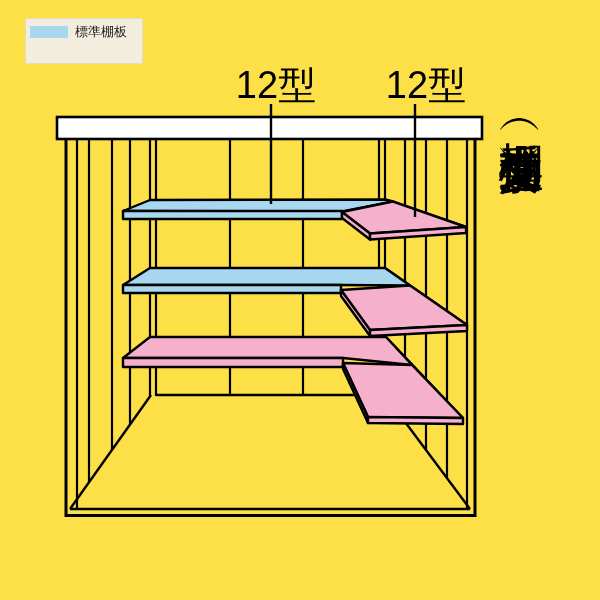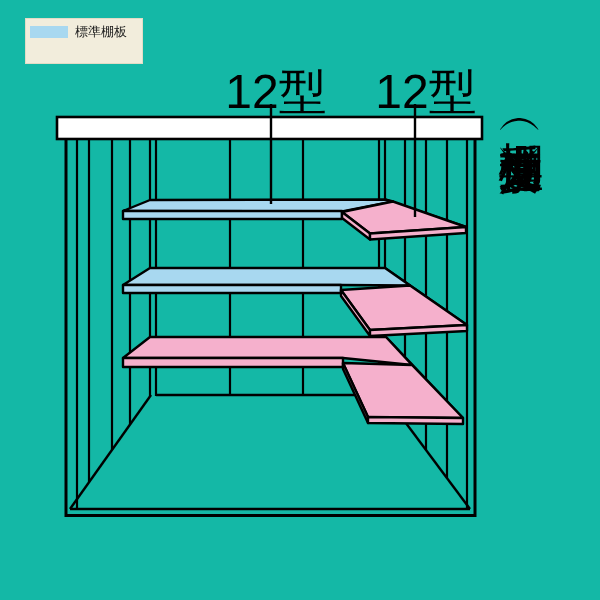--- a/index.html
+++ b/index.html
@@ -1,24 +1,24 @@
 <!DOCTYPE html>
 <html><head>
 <meta charset="utf-8">
 <style>
   html,body{margin:0;padding:0;background:#ffffff;}
-  .stage{position:relative;width:600px;height:600px;background:#14b8a6;overflow:hidden;
+  .stage{position:relative;width:600px;height:600px;background:#fde047;overflow:hidden;
          font-family:"Liberation Sans", sans-serif;}
   .legend{position:absolute;left:25px;top:18px;width:118px;height:46px;
           padding:4px 0 0 4px;box-sizing:border-box;border:1px solid #e2dcc6;}
   .legend-row{display:flex;align-items:center;height:18px;}
   .swatch{width:38px;height:12px;margin-right:7px;flex:0 0 auto;}
   .legend-label{font-size:13px;color:#1a1a1a;letter-spacing:0px;white-space:nowrap;}
   .size-label{position:absolute;top:60px;width:112px;text-align:center;
-              font-size:48px;color:#000;font-weight:500;white-space:nowrap;}
+              font-size:38px;color:#000;font-weight:500;white-space:nowrap;}
   #label-left{left:220px;}
   #label-right{left:370px;}
   .side-note{position:absolute;left:494px;top:104px;height:420px;
              writing-mode:vertical-rl;text-orientation:mixed;
              font-size:45px;line-height:1.2;letter-spacing:2px;color:#000;
              font-weight:500;white-space:nowrap;}
   svg{position:absolute;left:0;top:0;}
 </style>
 </head>
 <body>

